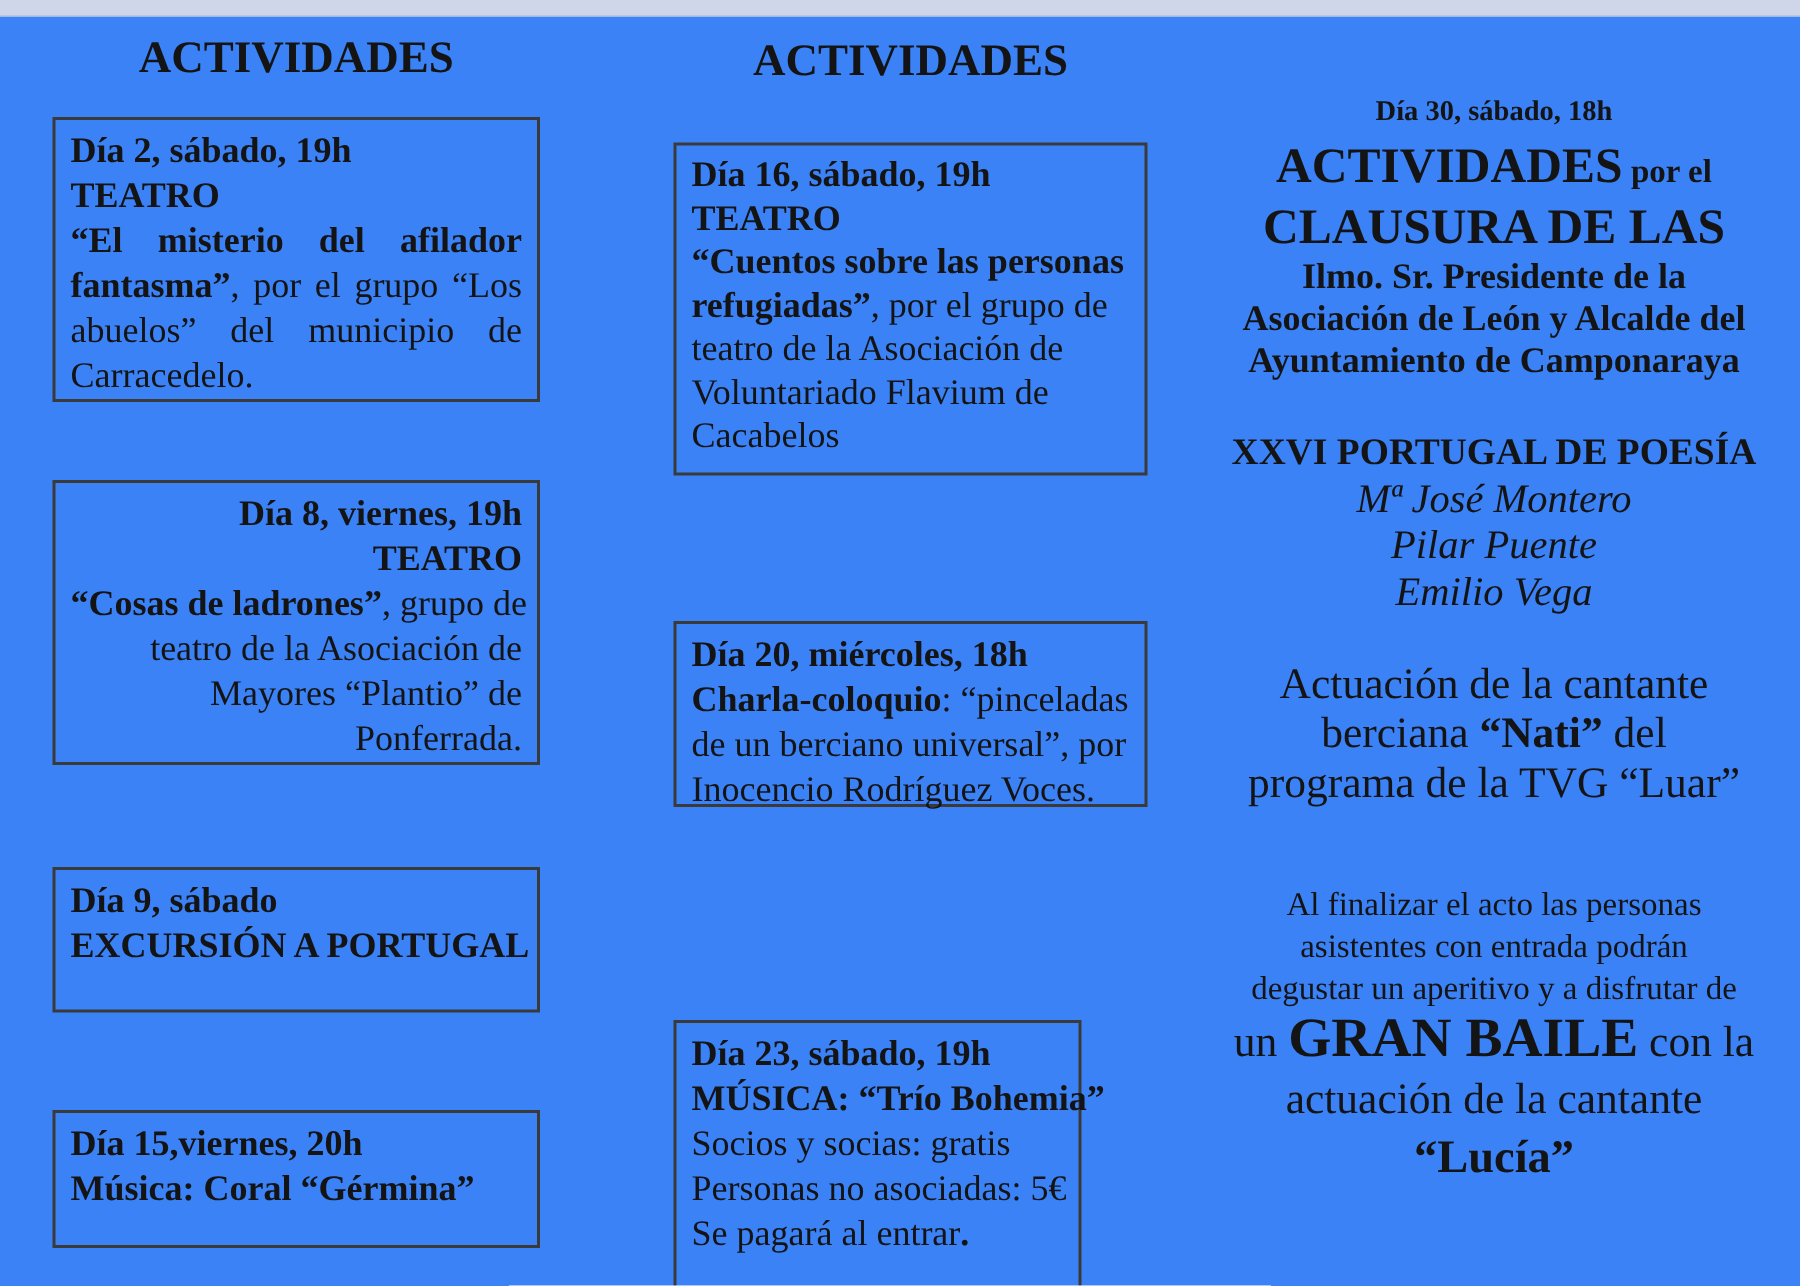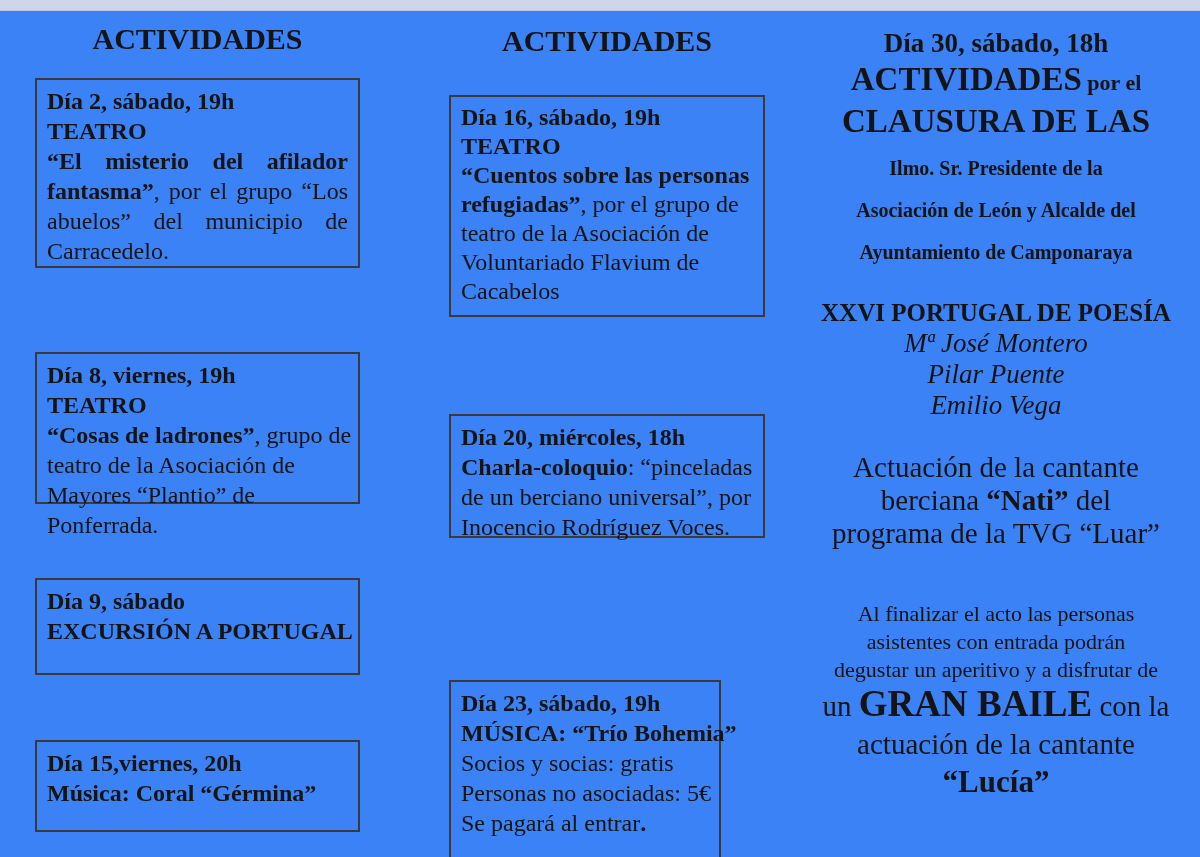--- a/index.html
+++ b/index.html
@@ -5,37 +5,37 @@
   html,body{margin:0;padding:0;background:#fff;}
   #page{position:relative;width:1200px;height:857px;background:#3b82f6;overflow:hidden;
         font-family:"Liberation Serif","DejaVu Serif",serif;color:#141414;}
   #band{position:absolute;left:0;top:0;width:1200px;height:10px;border-bottom:1px solid #bcc6e0;}
   .colhead{position:absolute;text-align:center;font-weight:bold;font-size:30px;line-height:34px;}
   #head1{left:35px;top:22px;width:325px;}
   #head2{left:449px;top:24px;width:316px;}
   .box{position:absolute;border:2px solid #3a3a3a;padding:6px 10px;box-sizing:border-box;
        font-size:24px;line-height:30px;}
   #b1{left:35px;top:78px;width:325px;height:190px;}
-  #b2{left:35px;top:352px;width:325px;height:152px;}
+  #b2{left:35px;top:320px;width:325px;height:190px;text-align:right;}
   #b3{left:35px;top:578px;width:325px;height:97px;}
   #b4{left:35px;top:740px;width:325px;height:92px;}
   #b5{left:449px;top:95px;width:316px;height:222px;line-height:29px;}
   #b6{left:449px;top:414px;width:316px;height:124px;}
   #b7{left:449px;top:680px;width:272px;height:190px;}
   #col3{position:absolute;left:800px;top:26px;width:392px;text-align:center;}
   .line{white-space:nowrap;}
   .box .line.j{white-space:normal;text-align:justify;text-align-last:justify;}
   .b{font-weight:bold;}
   .i{font-style:italic;}
   
   #col3 .line{white-space:nowrap;}
-  .day{font-size:27px;line-height:34px;font-weight:bold;}
+  .day{font-size:19px;line-height:34px;font-weight:bold;margin-top:32px;}
   .big{font-size:33px;line-height:38px;font-weight:bold;}
   .big .small{font-size:22px;}
-  .sub{font-size:20px;line-height:28px;font-weight:bold;margin-top:14px;}
+  .sub{font-size:24px;line-height:28px;font-weight:bold;}
   .cert{font-size:25px;line-height:30px;font-weight:bold;margin-top:32px;}
   .name{font-size:27px;line-height:31px;}
   .act{font-size:29px;line-height:33px;}
   .act1{margin-top:30px;}
   .fin{font-size:22px;line-height:28px;}
   .fin1{margin-top:50px;}
   .gran{font-size:29px;line-height:40px;}
   .gran .huge{font-size:37px;font-weight:bold;}
   .act2{font-size:29px;line-height:36px;}
   .lucia{font-size:31px;line-height:40px;font-weight:bold;}

